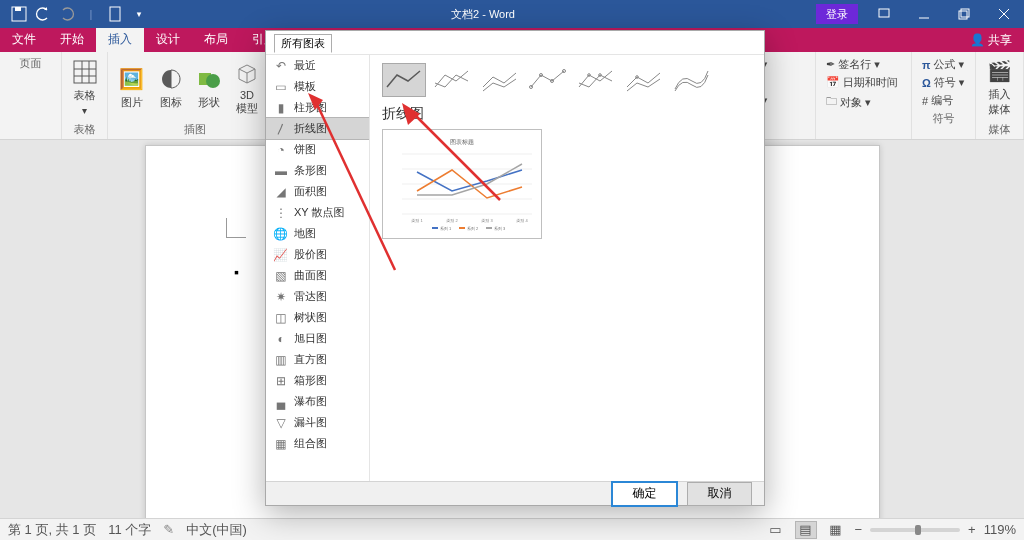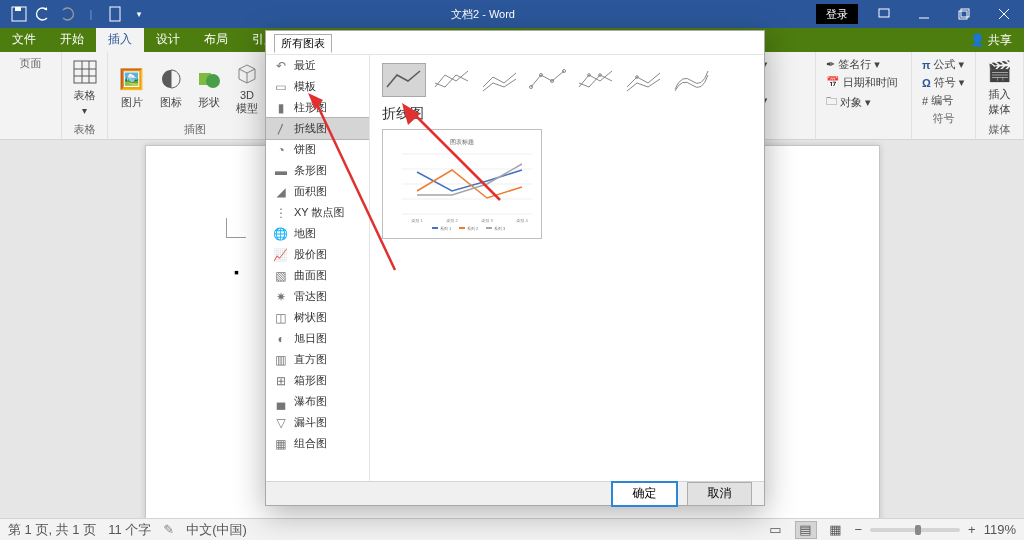--- a/index.html
+++ b/index.html
@@ -3,22 +3,22 @@
 <meta charset="utf-8">
 <style>
 * { margin:0; padding:0; box-sizing:border-box; font-family:"Microsoft YaHei","Segoe UI",sans-serif; }
 body { width:1024px; height:540px; overflow:hidden; background:#fff; position:relative; }
 .titlebar { height:28px; background:#2B579A; display:flex; align-items:center; color:#fff; font-size:11px; }
 .qat { display:flex; align-items:center; padding-left:8px; gap:2px; }
 .qat-btn { width:22px; height:22px; display:flex; align-items:center; justify-content:center; }
 .title-center { flex:1; text-align:center; }
 .title-right { display:flex; align-items:center; gap:0; }
 .title-right .tbtn { width:40px; height:28px; display:flex; align-items:center; justify-content:center; }
-.login-btn { background:#000000; padding:0 10px; height:20px; display:flex; align-items:center; margin-right:6px; font-size:11px; }
-.menubar { height:24px; background:#4d7c0f; display:flex; align-items:flex-end; color:#fff; font-size:12px;justify-content:space-between; }
+.login-btn { background:#6d28d9; padding:0 10px; height:20px; display:flex; align-items:center; margin-right:6px; font-size:11px; }
+.menubar { height:24px; background:#be185d; display:flex; align-items:flex-end; color:#fff; font-size:12px;justify-content:space-between; }
 .menu-tab { padding:4px 12px 5px; height:24px; display:flex; align-items:center; }
 .menu-tab.active { background:#F3F3F3; color:#2B579A; }
 .share { margin-left:auto; padding:0 12px; display:flex; align-items:center; height:24px; font-size:12px; color:#fff; }
 .ribbon { height:88px; background:#F3F3F3; border-bottom:1px solid #D4D4D4; display:flex; font-size:11px; color:#444; }
 .ribbon-group { border-right:1px solid #E1E1E1; padding:2px 6px; display:flex; flex-direction:column; }
 .ribbon-group-top { flex:1; display:flex; align-items:flex-start; gap:4px; }
 .ribbon-group-label { text-align:center; font-size:11px; color:#666; padding:2px 0; }
 .ribbon-bigbtn { display:flex; flex-direction:column; align-items:center; justify-content:center; width:40px; height:66px; gap:2px; }
 .ribbon-bigbtn .ico { width:28px; height:28px; display:flex; align-items:center; justify-content:center; font-size:20px; }
 .ribbon-list { display:flex; flex-direction:column; gap:1px; font-size:11px; }

